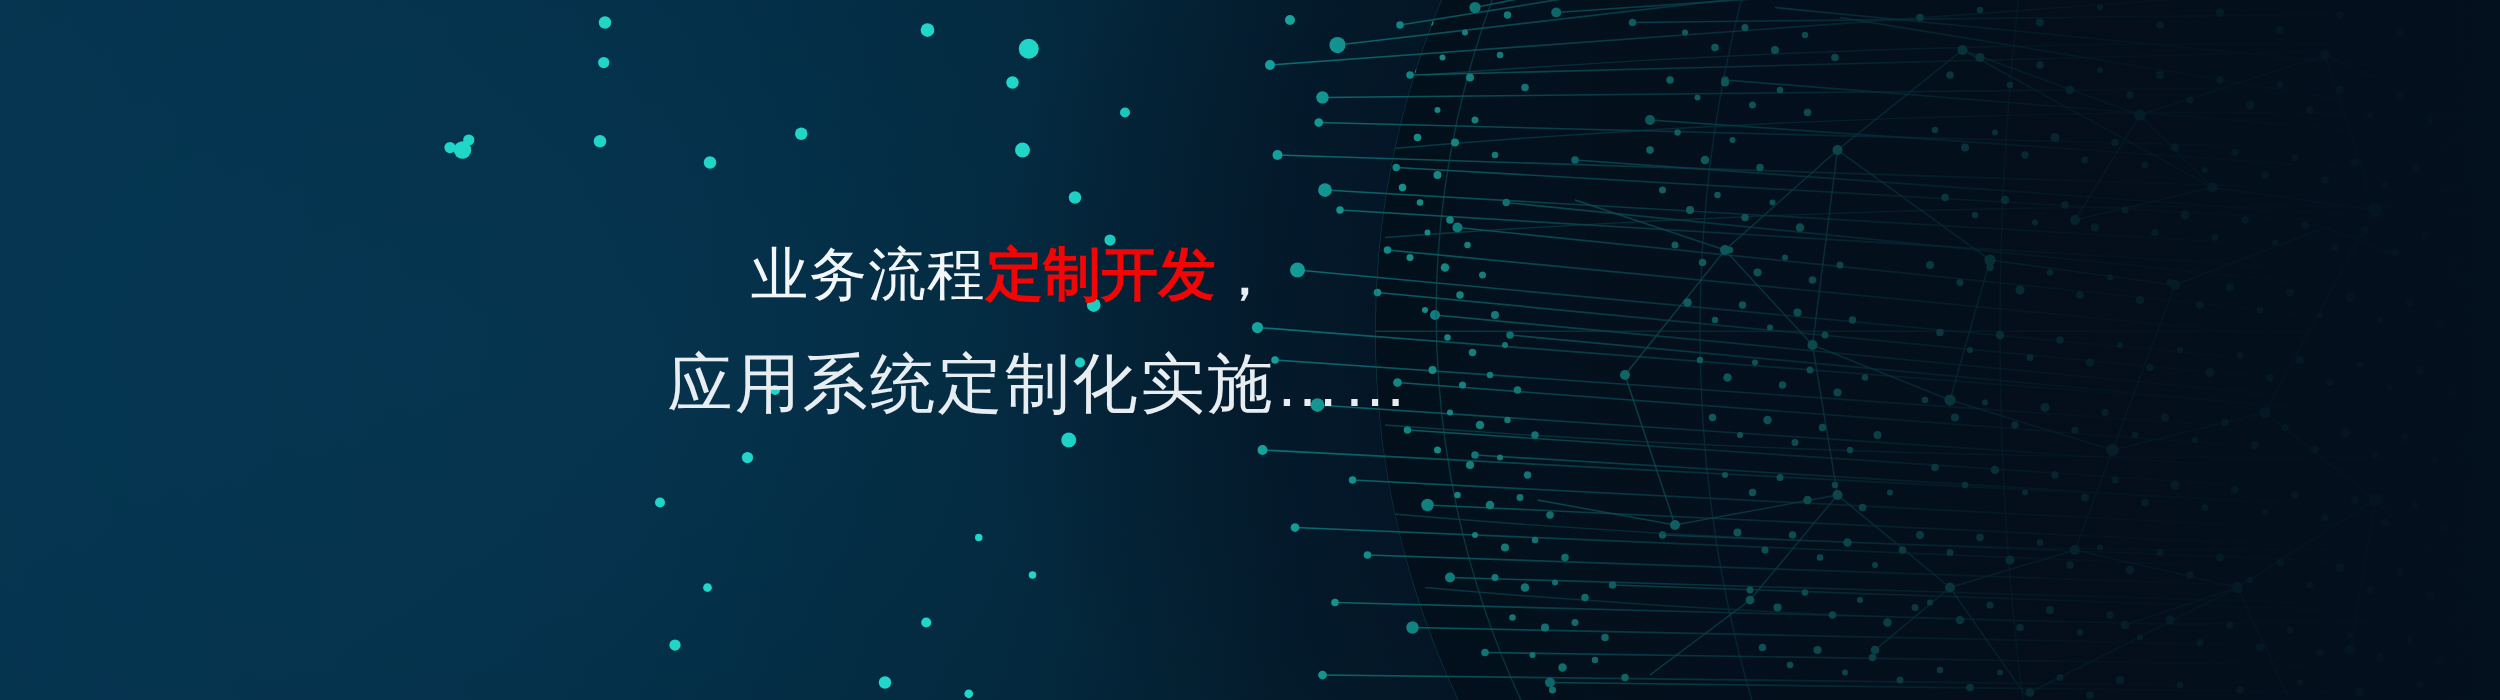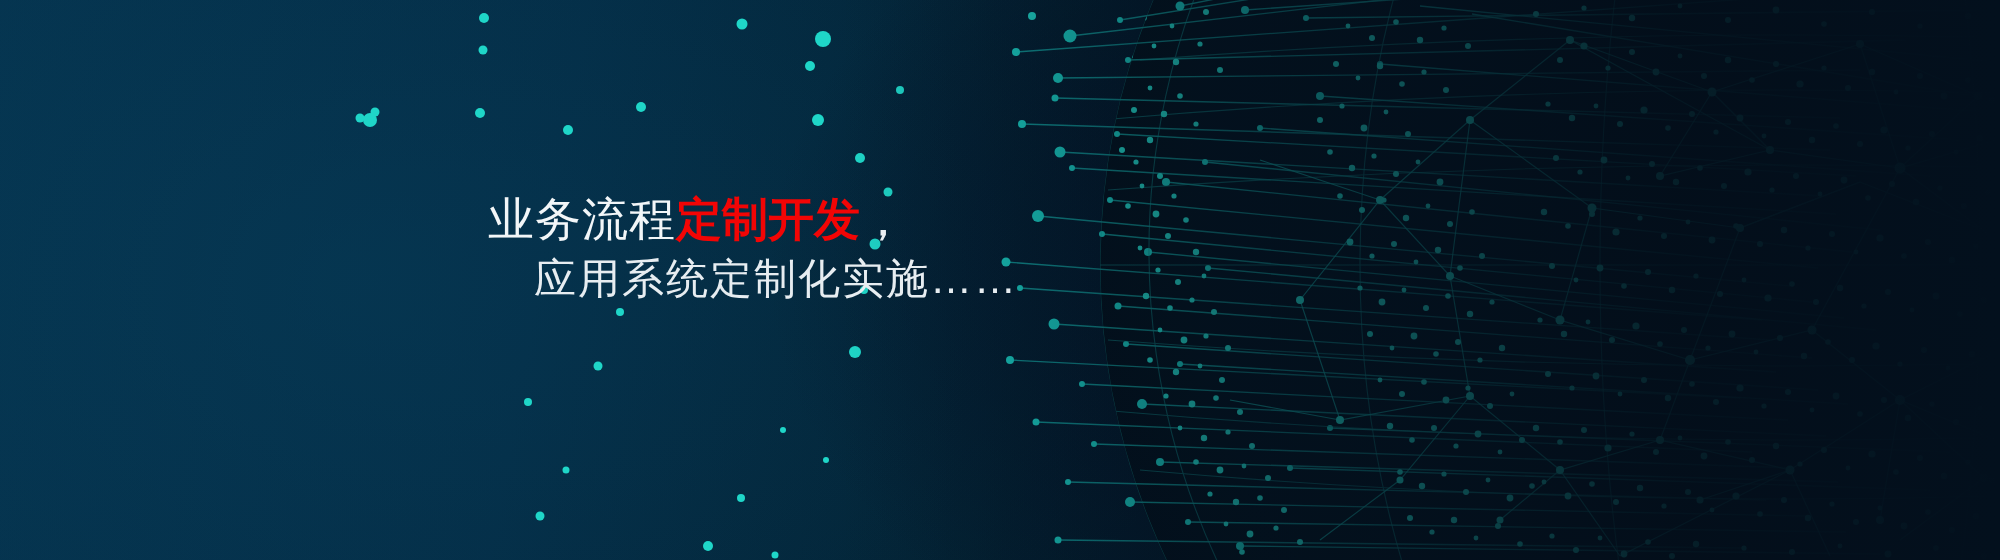--- a/index.html
+++ b/index.html
@@ -40,42 +40,43 @@
     position:absolute;
     left:488px; top:196px;
     z-index:10;
     user-select:none;
   }
   .line1 {
     font-size:46px;
     line-height:1.0;
     white-space:nowrap;
     letter-spacing:1px;
+    text-align:center;
   }
   .t-white {
     color:#f2f6f8;
     font-weight:300;
     font-family:"Liberation Sans","DejaVu Sans",sans-serif;
   }
   .t-red {
     color:#f20505;
     font-weight:700;
     font-family:"Liberation Sans","DejaVu Sans",sans-serif;
     letter-spacing:0px;
   }
   .t-comma {
     color:#e9eef2;
     font-weight:700;
     font-size:38px;
     padding-left:4px;
   }
   .line2 {
-    margin-top:16px;
+    margin-top:40px;
     padding-left:46px;
-    font-size:42px;
+    font-size:52px;
     line-height:1.0;
     color:#e7edf1;
     font-weight:300;
     white-space:nowrap;
     letter-spacing:2px;
     font-family:"Liberation Sans","DejaVu Sans",sans-serif;
   }
 </style>
 </head>
 <body>

